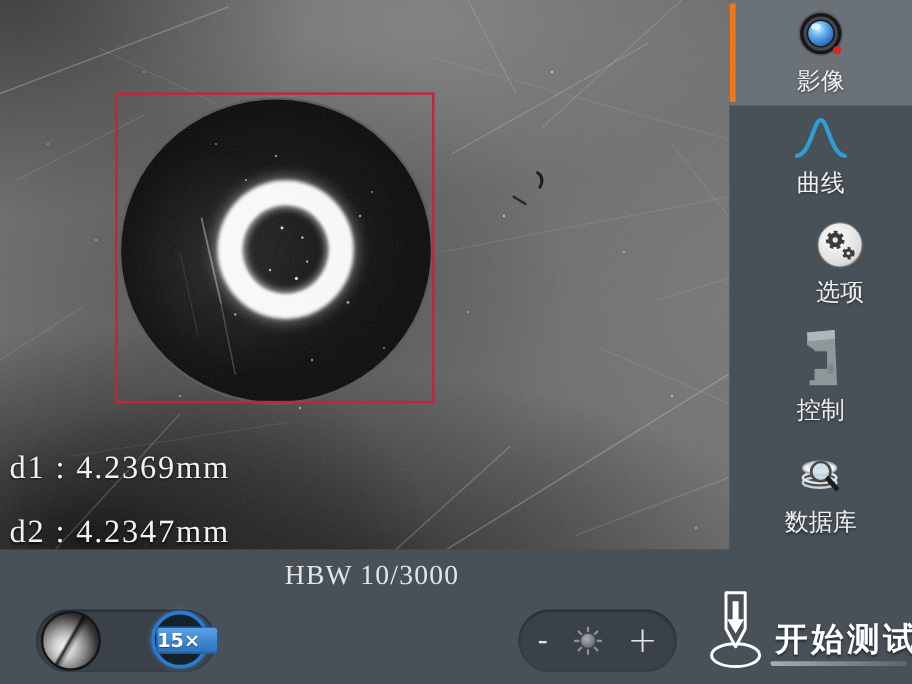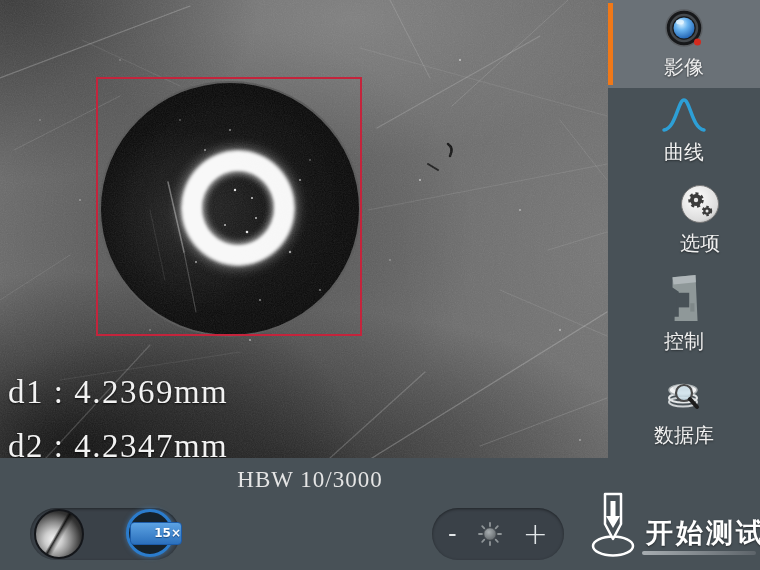--- a/index.html
+++ b/index.html
@@ -23,21 +23,21 @@
       radial-gradient(circle at 50% 48%, #151515 0%, #0b0b0b 60%, #181818 92%, #232323 100%);
     box-shadow:inset 0 0 36px rgba(0,0,0,.85);}
   .cam-overlay{position:absolute;left:0;top:0;pointer-events:none;}
   .white-ring{position:absolute;left:182px;top:151px;width:112px;height:114px;border-radius:50%;
     border:20px solid rgba(255,255,255,.97);box-sizing:border-box;filter:blur(1.4px);
     box-shadow:0 0 12px 3px rgba(255,255,255,.40), 0 0 2px 1px rgba(255,255,255,.85),
                inset 0 0 6px 2px rgba(255,255,255,.65);}
   .roi-rect{position:absolute;left:96px;top:77px;width:266px;height:259px;
     border:2px solid #c4243c;box-sizing:border-box;}
   .measure{position:absolute;left:8px;color:#f2f2f2;
-    font-family:"Liberation Serif","DejaVu Serif",serif;font-size:33px;letter-spacing:1.5px;
+    font-family:"Liberation Serif","DejaVu Serif",serif;font-size:27px;letter-spacing:1.5px;
     text-shadow:0 1px 2px rgba(0,0,0,.8);white-space:nowrap;}
   .measure.d1{top:374px;} .measure.d2{top:428px;}
 
   
   .sidebar{position:absolute;left:608px;top:0;width:152px;height:458px;background:#485157;text-align:center;}
   .side-item{position:relative;display:flex;flex-direction:column;align-items:center;
     justify-content:center;gap:6px;cursor:pointer;}
   .side-item .lbl{color:#f0f0f0;font-size:20px;text-shadow:0 1px 2px rgba(0,0,0,.5);}
   .side-item.selected{background:#6a7177;}
   .accent-bar{position:absolute;left:0;top:3px;bottom:3px;width:5px;background:#f07818;}
@@ -52,21 +52,21 @@
   .ball{position:absolute;left:4px;top:1px;width:50px;height:50px;border-radius:50%;
     border:2px solid #14161a;box-sizing:border-box;
     background:
       linear-gradient(120deg, transparent 45%, rgba(5,5,5,.85) 49%, rgba(5,5,5,.4) 52%, transparent 57%),
       radial-gradient(circle at 38% 62%, #f5f5f5 0%, #cdcdcd 22%, #8e8e8e 42%, #343434 68%, #101010 100%);}
   .badge-ring{position:absolute;left:96px;top:1px;width:48px;height:48px;border-radius:50%;
     border:3px solid #2b7ccc;box-sizing:border-box;background:#16222b;
     box-shadow:0 0 5px rgba(70,150,230,.55);}
   .mag{position:absolute;left:100px;top:14px;width:52px;height:23px;border-radius:4px;
     background:linear-gradient(180deg,#5ca2e2,#2b70bd);border:1px solid #1d5ca8;box-sizing:border-box;
-    color:#fff;font-size:12px;font-weight:bold;text-align:right;line-height:21px;
+    color:#fff;font-size:16px;font-weight:bold;text-align:left;line-height:21px;
     text-shadow:0 1px 1px #1a4a80;cursor:pointer;}
   .hard-box{position:absolute;left:210px;top:0;width:200px;text-align:center;
     font-family:"Liberation Serif","DejaVu Serif",serif;color:#f4f4f4;}
   .hard-val{font-size:70px;line-height:66px;}
   .hard-scale{font-size:23px;color:#e5e5e5;margin-top:9px;letter-spacing:1px;}
   .pill.bright{left:432px;width:132px;display:flex;align-items:center;
     justify-content:space-between;padding:0 16px;box-sizing:border-box;}
   .bctl{color:#e2e6e8;cursor:pointer;line-height:1;user-select:none;}
   .bctl.minus{font-size:24px;} .bctl.plus{font-size:30px;font-weight:300;}
   .start-btn{position:absolute;left:588px;top:30px;width:172px;height:78px;cursor:pointer;}

